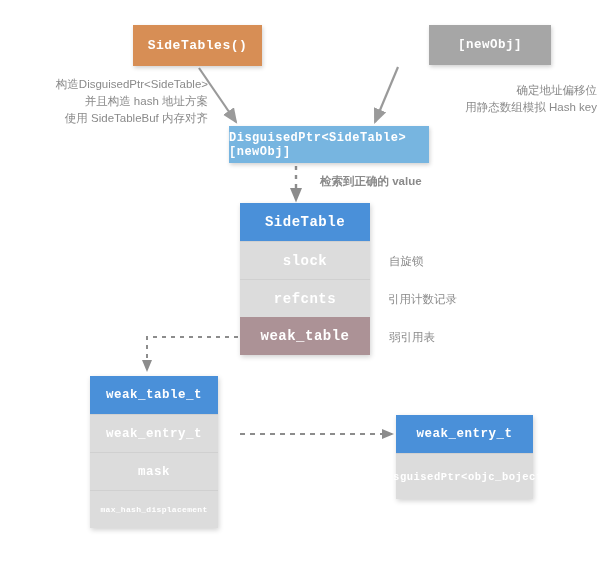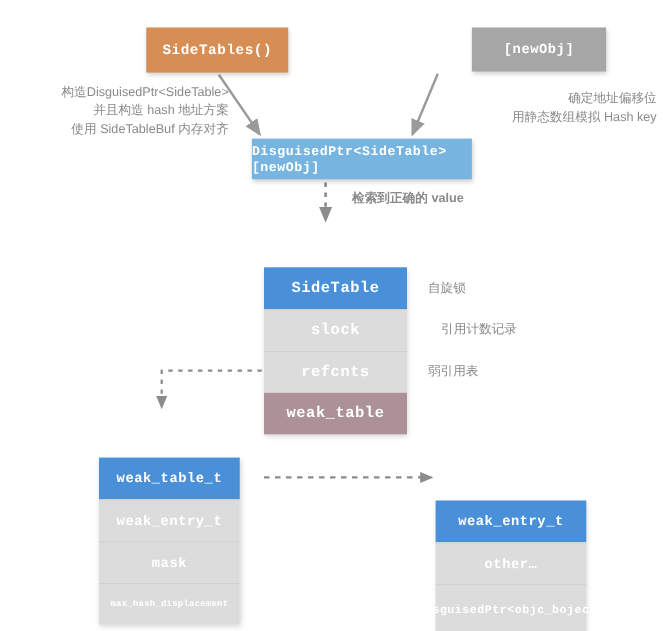--- a/index.html
+++ b/index.html
@@ -60,21 +60,20 @@
     left: 185px; top: 126px; width: 200px; height: 37px;
     background: #77b5e0;
     font-size: 12px;
   }
 
   
   .stack {
     position: absolute;
     box-sizing: border-box;
     box-shadow: 1px 2px 5px rgba(0,0,0,0.18);
-    margin-top: 40px;
   }
   .stack .row {
     box-sizing: border-box;
     display: flex;
     align-items: center;
     justify-content: center;
     font-family: "Liberation Mono", monospace;
     font-weight: bold;
     color: #ffffff;
     text-align: center;
@@ -99,21 +98,21 @@
   #stack-weakentry .row.two-line { height: 46px; font-size: 10.5px; line-height: 14px; flex-direction: row; }
 
   
   .side-label {
     position: absolute;
     font-size: 11.5px;
     color: #8a8a8a;
     font-family: "Liberation Sans", sans-serif;
   }
   #label-slock   { left: 389px; top: 254px; }
-  #label-refcnts { left: 401px; top: 292px; }
+  #label-refcnts { left: 388px; top: 292px; }
   #label-weak    { left: 389px; top: 330px; }
 
   #note-left    { left: 28px;  top: 76px;  width: 180px; }
   #note-right   { left: 432px; top: 82px;  width: 165px; }
   #note-value   { left: 320px; top: 173px; }
 </style>
 </head>
 <body>
 
 <svg id="canvas" viewBox="0 0 603 574" xmlns="http://www.w3.org/2000/svg">
@@ -156,21 +155,20 @@
 
 <div class="stack" id="stack-weaktable">
   <div class="row row-header">weak_table_t</div>
   <div class="row row-gray">weak_entry_t</div>
   <div class="row row-gray">mask</div>
   <div class="row row-gray small">max_hash_displacement</div>
 </div>
 
 <div class="stack" id="stack-weakentry">
   <div class="row row-header">weak_entry_t</div>
-  <div class="row row-gray">other…</div>
   <div class="row row-gray two-line">
     <span>DisguisedPtr</span>
     <span>&lt;objc_boject&gt;</span>
   </div>
 </div>
 
 <div class="note center" id="note-left">构造DisguisedPtr&lt;SideTable&gt;
 并且构造 hash 地址方案
 使用 SideTableBuf 内存对齐</div>
 <div class="note center" id="note-right">确定地址偏移位

